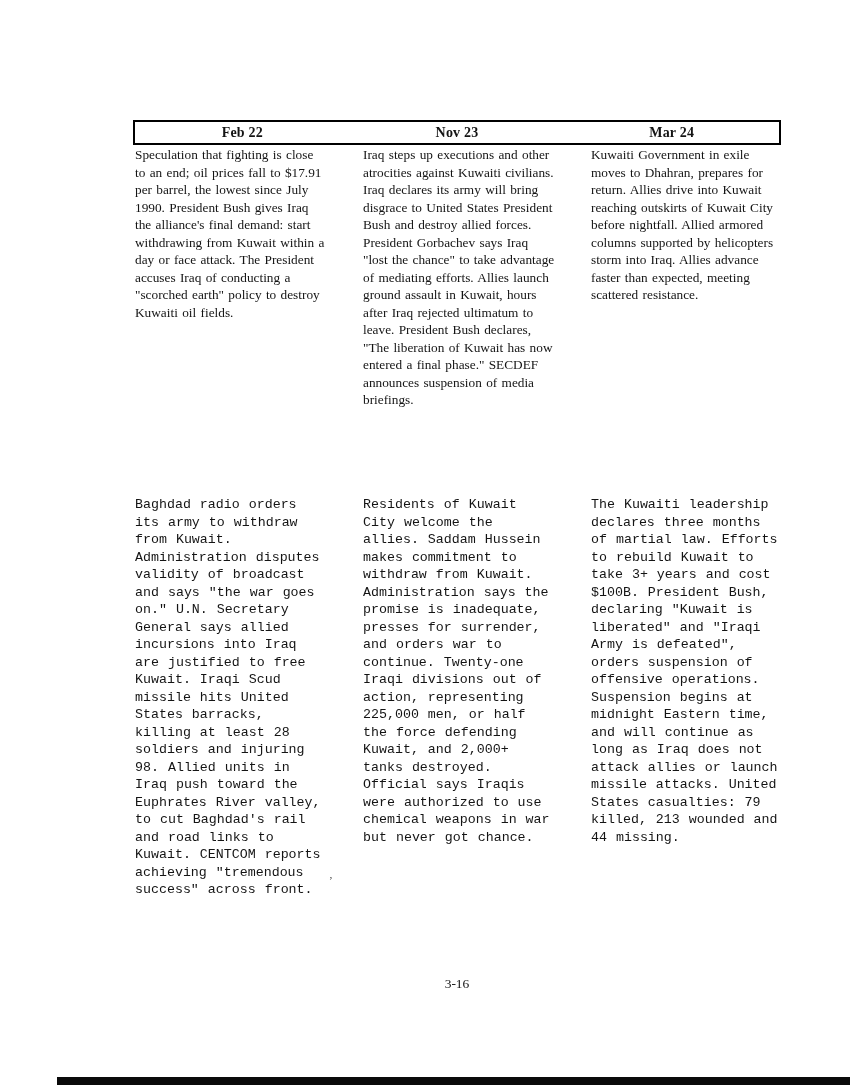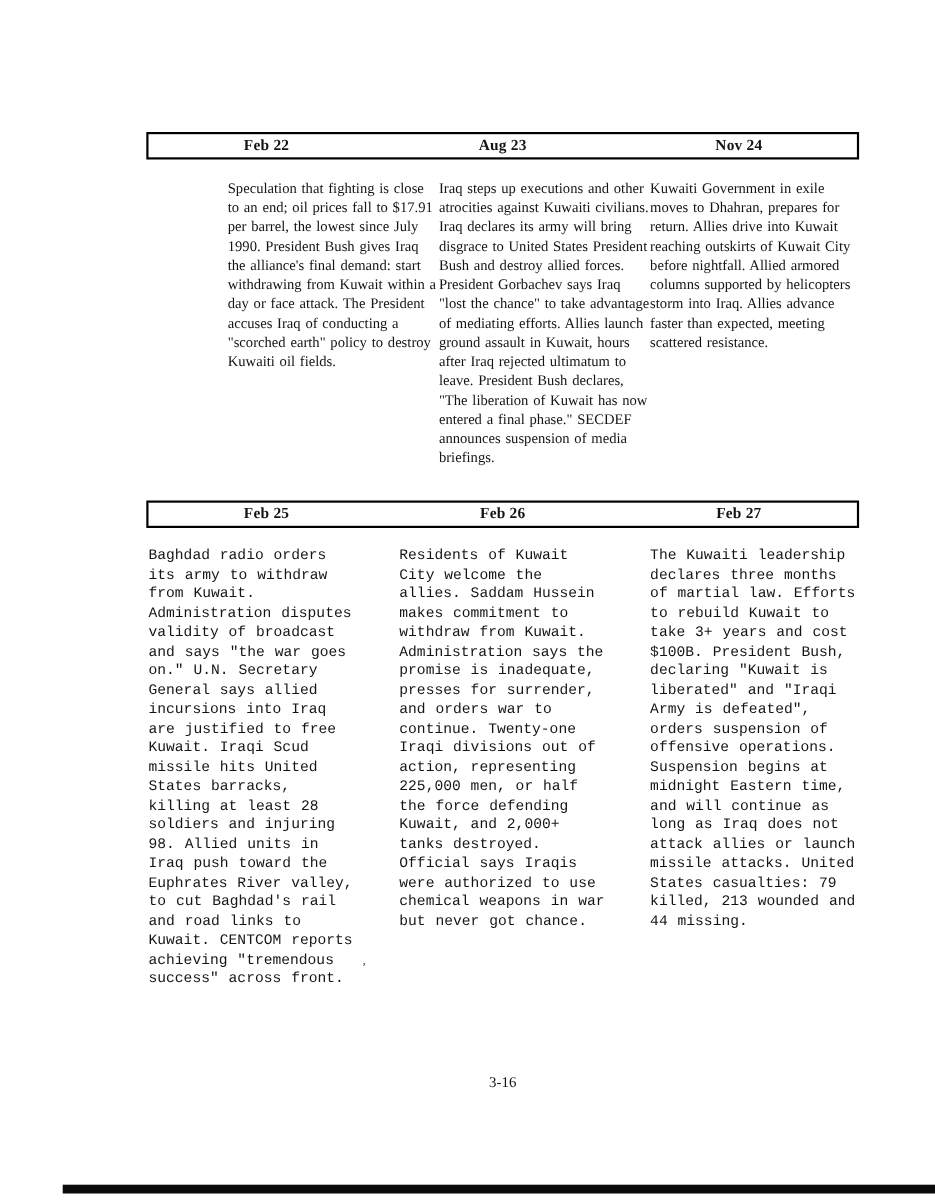--- a/index.html
+++ b/index.html
@@ -44,21 +44,21 @@
     justify-content: space-between;
   }
   .col {
     width: 192px;
     font-size: 13.3px;
     line-height: 17.5px;
     text-align: left;
     word-spacing: 1px;
   }
   #section1-header { top: 120px; }
-  #section1-cols   { top: 162px; justify-content: flex-end; }
+  #section1-cols   { top: 146px; }
   #section2-header { top: 455px; }
   #section2-cols   { top: 496px; font-family: Liberation Mono, monospace; }
   .page-number {
     position: absolute;
     top: 976px;
     left: 133px;
     width: 648px;
     text-align: center;
     font-size: 13.5px;
   }
@@ -78,34 +78,29 @@
     color: #333;
   }
 </style>
 </head>
 <body>
 
 <div class="page">
 
   <div class="header-box" id="section1-header">
     <div class="hdr">Feb 22</div>
-    <div class="hdr">Aug 23</div>
-    <div class="hdr">Nov 24</div>
+    <div class="hdr">Nov 23</div>
+    <div class="hdr">Mar 24</div>
   </div>
   <div class="cols" id="section1-cols">
     <div class="col">Speculation that fighting is close to an end; oil prices fall to $17.91 per barrel, the lowest since July 1990.  President Bush gives Iraq the alliance's final demand:  start withdrawing from Kuwait within a day or face attack. The President accuses Iraq of conducting a "scorched earth" policy to destroy Kuwaiti oil fields.</div>
     <div class="col">Iraq steps up executions and other atrocities against Kuwaiti civilians.  Iraq declares its army will bring disgrace to United States President Bush and destroy allied forces. President Gorbachev says Iraq "lost the chance" to take advantage of mediating efforts. Allies launch ground assault in Kuwait, hours after Iraq rejected ultimatum to leave. President Bush declares, "The liberation of Kuwait has now entered a final phase." SECDEF announces suspension of media briefings.</div>
     <div class="col">Kuwaiti Government in exile moves to Dhahran, prepares for return.  Allies drive into Kuwait reaching outskirts of Kuwait City before nightfall. Allied armored columns supported by helicopters storm into Iraq.  Allies advance faster than expected, meeting scattered resistance.</div>
   </div>
 
-  <div class="header-box" id="section2-header">
-    <div class="hdr">Feb 25</div>
-    <div class="hdr">Feb 26</div>
-    <div class="hdr">Feb 27</div>
-  </div>
   <div class="cols" id="section2-cols">
     <div class="col">Baghdad radio orders its army to withdraw from Kuwait. Administration disputes validity of broadcast and says "the war goes on."  U.N. Secretary General says allied incursions into Iraq are justified to free Kuwait.  Iraqi Scud missile hits United States barracks, killing at least 28 soldiers and injuring 98.  Allied units in Iraq push toward the Euphrates River valley, to cut Baghdad's rail and road links to Kuwait. CENTCOM reports achieving "tremendous success" across front.</div>
     <div class="col">Residents of Kuwait City welcome the allies.  Saddam Hussein makes commitment to withdraw from Kuwait. Administration says the promise is inadequate, presses for surrender, and orders war to continue.  Twenty-one Iraqi divisions out of action, representing 225,000 men, or half the force defending Kuwait, and 2,000+ tanks destroyed.  Official says Iraqis were authorized to use chemical weapons in war but never got chance.</div>
     <div class="col">The Kuwaiti leadership declares three months of martial law.  Efforts to rebuild Kuwait to take 3+ years and cost $100B.  President Bush, declaring "Kuwait is liberated" and "Iraqi Army is defeated", orders suspension of offensive operations.  Suspension begins at midnight Eastern time, and will continue as long as Iraq does not attack allies or launch missile attacks.  United States casualties:  79 killed, 213 wounded and 44 missing.</div>
   </div>
 
   <div class="page-number">3-16</div>
 
   <div class="noise-mark">’</div>
 

